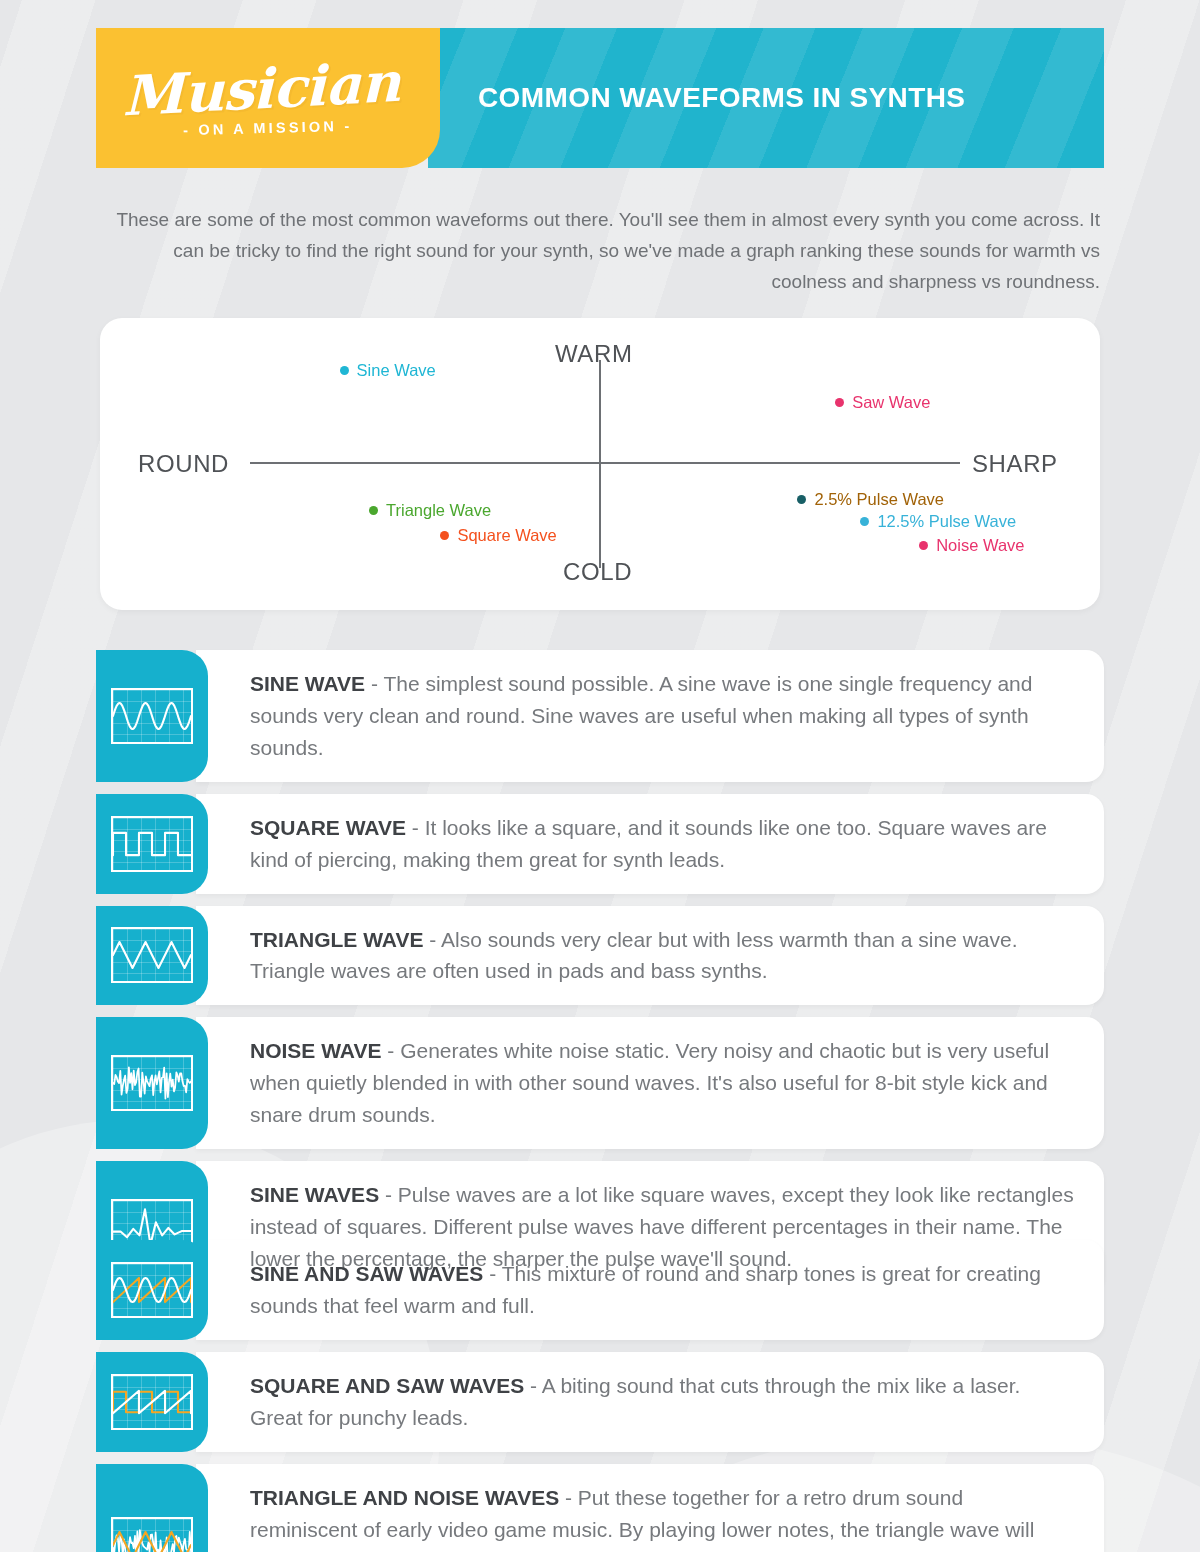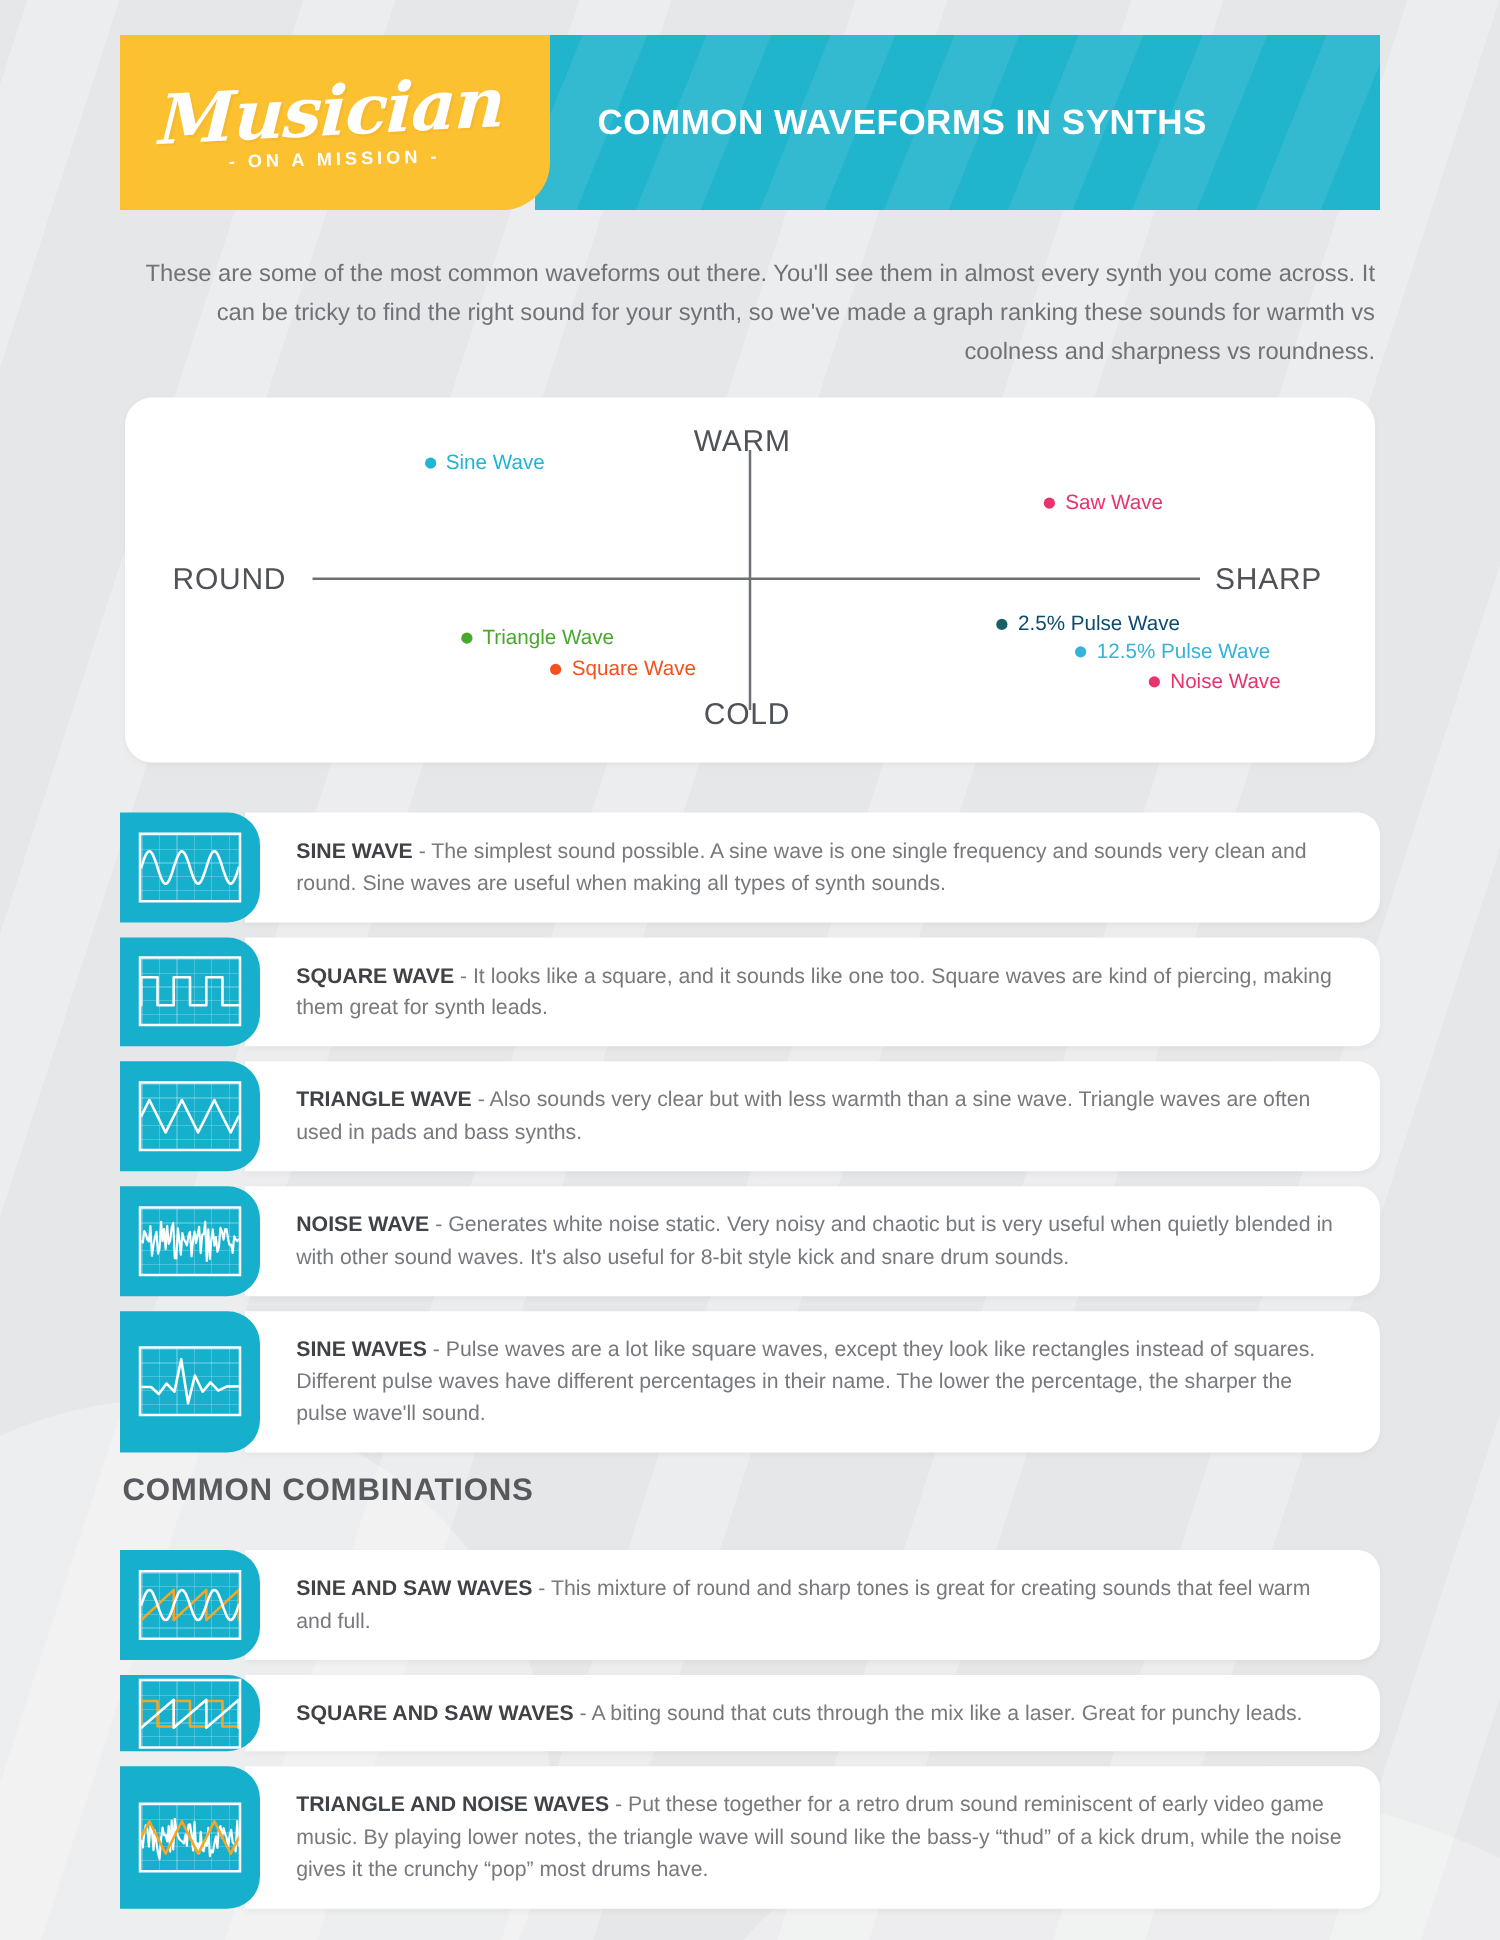--- a/index.html
+++ b/index.html
@@ -245,23 +245,23 @@
     background:
       repeating-linear-gradient(to right, rgba(255,255,255,0.22) 0 1px, transparent 1px 14px),
       repeating-linear-gradient(to bottom, rgba(255,255,255,0.22) 0 1px, transparent 1px 11px);
   }
   .scope svg { position: absolute; inset: 0; width: 100%; height: 100%; }
 
   .row-text {
     position: relative;
     z-index: 3;
     flex: 1 1 auto;
-    padding: 18px 30px 18px 29px;
+    padding: 18px 30px 18px 42px;
     color: #76797d;
-    font-size: 17px;
+    font-size: 21px;
     line-height: 1.52;
     display: flex;
     align-items: center;
   }
   .row-text .term {
     color: #3f4246;
     font-weight: bold;
   }
 
   
@@ -315,21 +315,21 @@
           <span>Saw Wave</span>
         </div>
         <div class="point" style="left: 269px; top: 183.38px; color: rgb(74, 167, 46);">
           <span class="dot" style="background: rgb(74, 167, 46);"></span>
           <span>Triangle Wave</span>
         </div>
         <div class="point" style="left: 340.4px; top: 208.16px; color: rgb(244, 81, 30);">
           <span class="dot" style="background: rgb(244, 81, 30);"></span>
           <span>Square Wave</span>
         </div>
-        <div class="point" style="left: 697.4px; top: 171.58px; color: #0c4a6e; align-items: center;">
+        <div class="point" style="left: 697.4px; top: 171.58px; color: #a16207; align-items: center;">
           <span class="dot" style="background: rgb(24, 95, 102);"></span>
           <span>2.5% Pulse Wave</span>
         </div>
         <div class="point" style="left: 760.4px; top: 194px; color: rgb(55, 178, 216);">
           <span class="dot" style="background: rgb(55, 178, 216);"></span>
           <span>12.5% Pulse Wave</span>
         </div>
         <div class="point" style="left: 819.2px; top: 217.6px; color: rgb(232, 51, 109);">
           <span class="dot" style="background: rgb(232, 51, 109);"></span>
           <span>Noise Wave</span>

